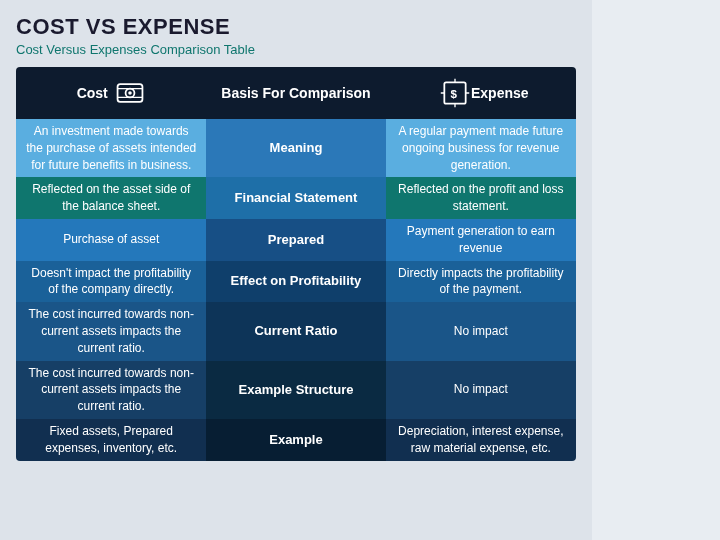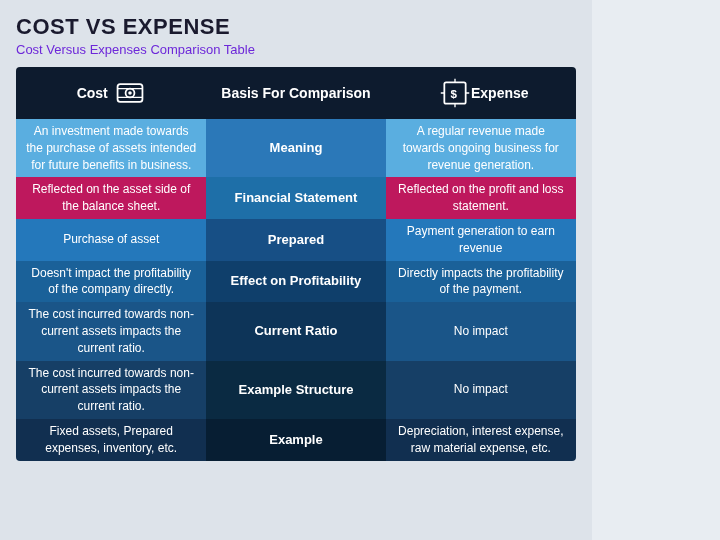--- a/index.html
+++ b/index.html
@@ -18,21 +18,21 @@
     }
     .title {
       font-size: 22px;
       font-weight: 900;
       color: #1a1a2e;
       letter-spacing: 0.5px;
       margin-bottom: 2px;
     }
     .subtitle {
       font-size: 13px;
-      color: #6d28d9;
+      color: #0f766e;
       margin-bottom: 10px;
     }
     .table-container {
       width: 100%;
       border-collapse: collapse;
       border-radius: 4px;
       overflow: hidden;
     }
     table {
       width: 100%;
@@ -76,21 +76,21 @@
       vertical-align: middle;
     }
     .header-icon {
       width: 32px;
       height: 32px;
     }
     
     .r1 td:nth-child(1), .r1 td:nth-child(3) { background: #5aaee0; }
     .r1 td:nth-child(2) { background: #2b78b8; }
     
-    .r2 td:nth-child(1), .r2 td:nth-child(3) { background: #be185d; }
+    .r2 td:nth-child(1), .r2 td:nth-child(3) { background: #0f766e; }
     .r2 td:nth-child(2) { background: #1e6fa8; }
     
     .r3 td:nth-child(1), .r3 td:nth-child(3) { background: #2478bb; }
     .r3 td:nth-child(2) { background: #174f85; }
     
     .r4 td:nth-child(1), .r4 td:nth-child(3) { background: #1a6199; }
     .r4 td:nth-child(2) { background: #0f3f6b; }
     
     .r5 td:nth-child(1), .r5 td:nth-child(3) { background: #1a5588; }
     .r5 td:nth-child(2) { background: #0d3458; }
@@ -148,21 +148,21 @@
               </span>
               <span>Expense</span>
             </div>
           </th>
         </tr>
       </thead>
       <tbody id="table-body">
       <tr class="r1">
             <td>An investment made towards the purchase of assets intended for future benefits in business.</td>
             <td class="basis-cell">Meaning</td>
-            <td>A regular revenue made towards ongoing business for revenue generation.</td>
+            <td>A regular payment made future ongoing business for revenue generation.</td>
           </tr>
           <tr class="r2">
             <td>Reflected on the asset side of the balance sheet.</td>
             <td class="basis-cell">Financial Statement</td>
             <td>Reflected on the profit and loss statement.</td>
           </tr>
           <tr class="r3">
             <td>Purchase of asset</td>
             <td class="basis-cell">Prepared</td>
             <td>Payment generation to earn revenue</td>

